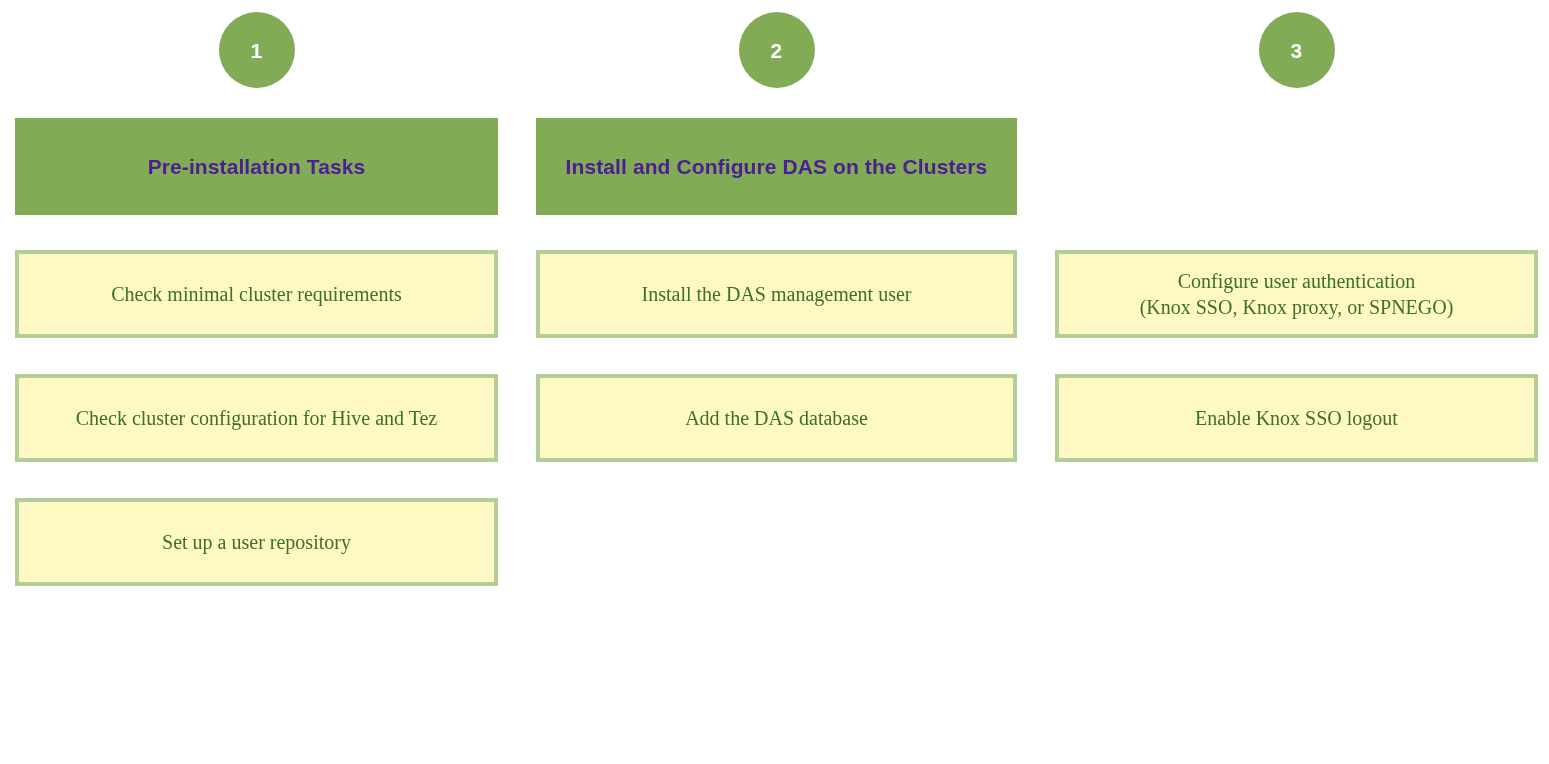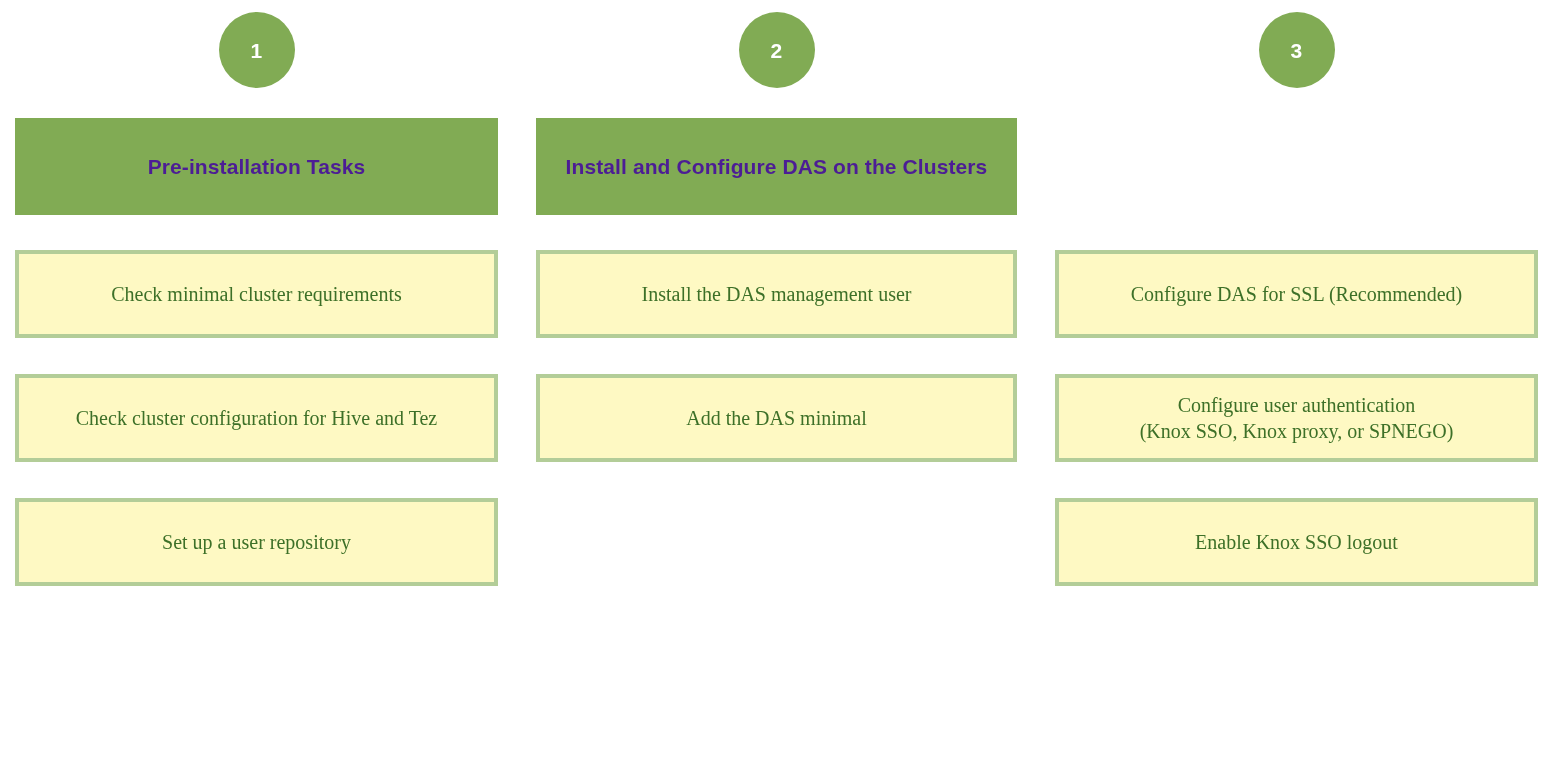--- a/index.html
+++ b/index.html
@@ -105,27 +105,26 @@
       <div class="task-box">Check cluster configuration for Hive and Tez</div>
       <div class="task-box">Set up a user repository</div>
     </div>
   </div>
 
   <div class="column col-2">
     <div class="step-circle">2</div>
     <div class="phase-header">Install and Configure DAS on the Clusters</div>
     <div class="task-list">
       <div class="task-box">Install the DAS management user</div>
-      <div class="task-box">Add the DAS minimal</div>
+      <div class="task-box">Add the DAS database</div>
     </div>
   </div>
 
   <div class="column col-3">
     <div class="step-circle">3</div>
     <div class="task-list">
-      <div class="task-box">Configure DAS for SSL (Recommended)</div>
       <div class="task-box">Configure user authentication
 (Knox SSO, Knox proxy, or SPNEGO)</div>
       <div class="task-box">Enable Knox SSO logout</div>
     </div>
   </div>
 
 </div>
 
 </body></html>

